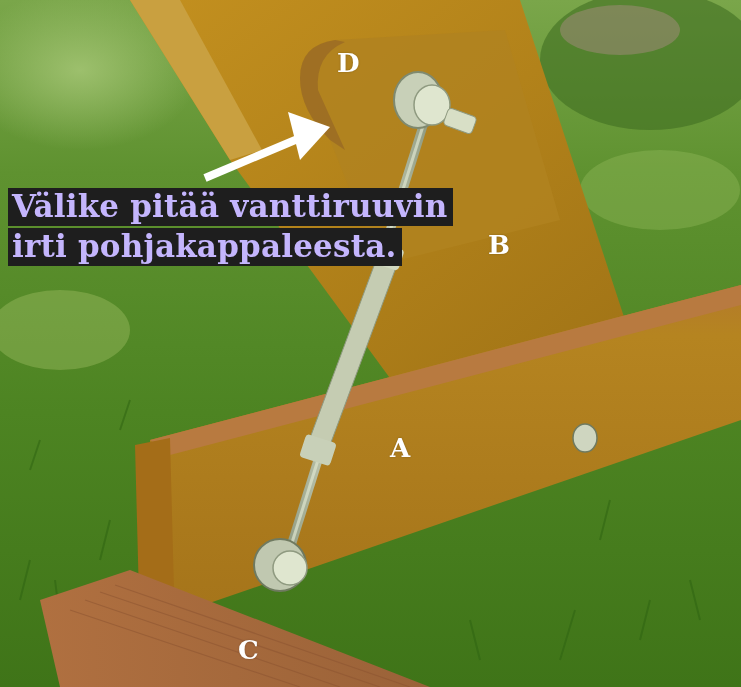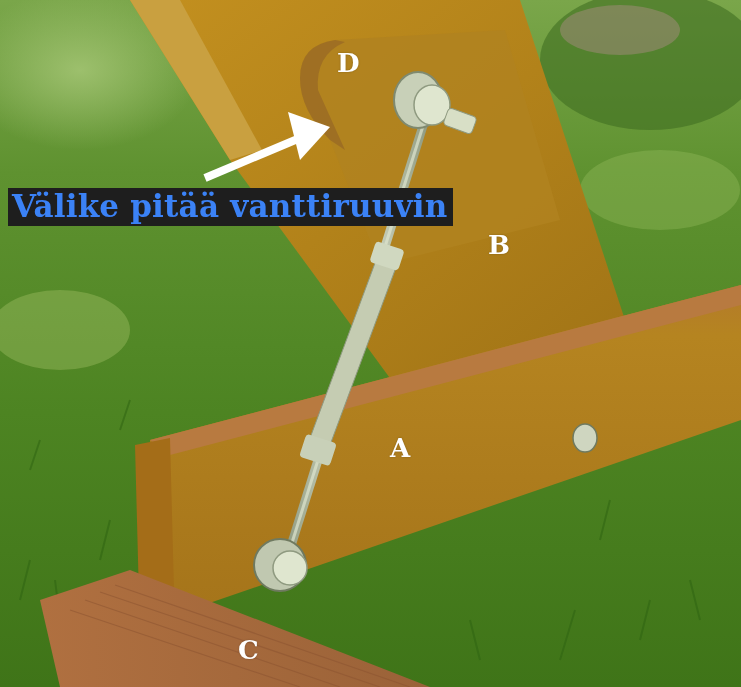--- a/index.html
+++ b/index.html
@@ -2,21 +2,21 @@
 <html><head>
 <meta charset="utf-8">
 <style>
   html, body { margin: 0; padding: 0; }
   body { width: 741px; height: 687px; overflow: hidden; background: #5a8a2a; }
   .scene { position: relative; width: 741px; height: 687px; overflow: hidden; }
   svg.photo { position: absolute; left: 0; top: 0; }
   .caption {
     position: absolute; left: 8px; top: 188px;
     font-family: "DejaVu Serif", serif; font-weight: bold;
-    font-size: 31px; line-height: 36px; color: #3b82f6;
+    font-size: 31px; line-height: 36px; color: #c4b5fd;
   }
   .caption span {
     background: #1e1e1e; padding: 0 6px 2px 4px;
     display: inline-block; margin-bottom: 2px; letter-spacing: 0.2px;
   }
   .lbl {
     position: absolute; font-family: "DejaVu Serif", serif; font-weight: bold;
     font-size: 26px; color: #ffffff; text-shadow: 0 0 2px rgba(0,0,0,0.25);
   }
 </style>
@@ -116,19 +116,20 @@
     <ellipse cx="585" cy="438" rx="12" ry="14" fill="#cfd6c0" stroke="#6f7a60" stroke-width="1.5"></ellipse>
 
     <g>
       <line x1="205" y1="178" x2="300" y2="138" stroke="#ffffff" stroke-width="8"></line>
       <polygon points="288,112 330,127 300,160" fill="#ffffff"></polygon>
     </g>
   </svg>
 
   <div class="caption">
     <span>Välike pitää vanttiruuvin</span><br>
+    <span>irti pohjakappaleesta.</span>
   </div>
 
   <div class="lbl" style="left:337px; top:48px;">D</div>
   <div class="lbl" style="left:488px; top:230px;">B</div>
   <div class="lbl" style="left:390px; top:433px;">A</div>
   <div class="lbl" style="left:238px; top:635px;">C</div>
 </div>
 
 </body></html>

